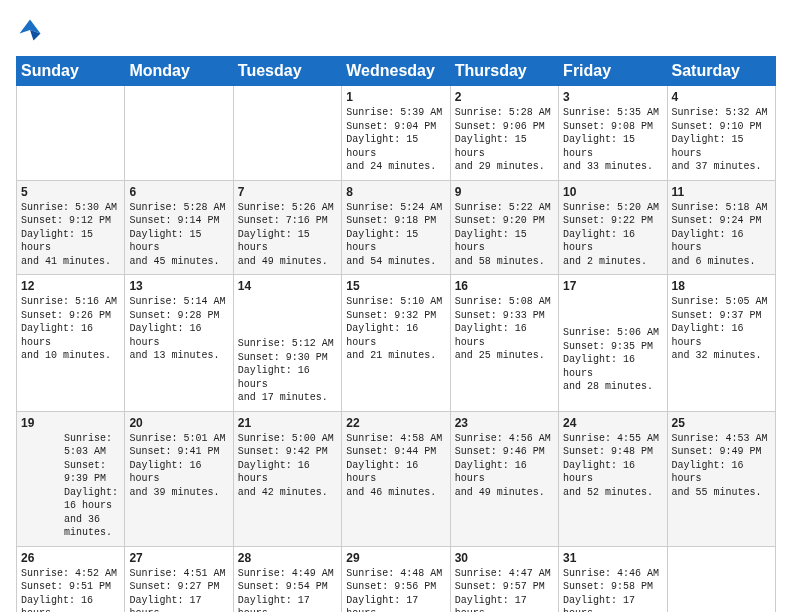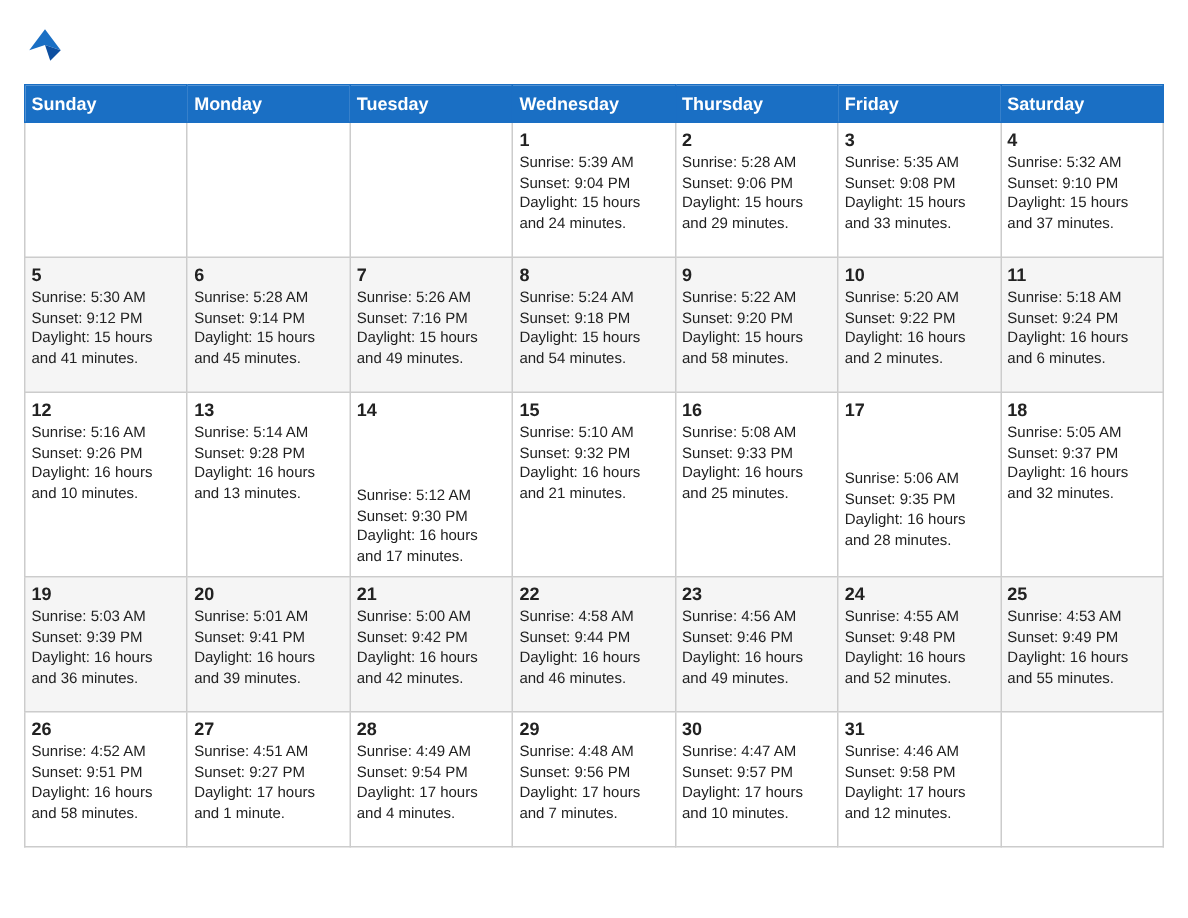--- a/index.html
+++ b/index.html
@@ -53,21 +53,21 @@
       color: #444;
     }
     table {
       width: 100%;
       border-collapse: collapse;
       table-layout: fixed;
     }
     thead th {
       background: #1a6fc4;
       color: #fff;
-      font-size: 12px;
+      font-size: 16px;
       font-weight: bold;
       padding: 5px 4px;
       text-align: left;
       border: 1px solid #1a6fc4;
     }
     tbody td {
       border: 1px solid #ccc;
       vertical-align: top;
       padding: 4px 4px 6px 4px;
       font-size: 10.5px;
@@ -83,20 +83,21 @@
     .day-num {
       font-size: 12px;
       font-weight: bold;
       display: block;
       margin-bottom: 2px;
     }
     .day-info {
       font-size: 10px;
       line-height: 1.35;
       color: #222;
+      font-family: Liberation Mono, monospace;
     }
     .empty-cell {
       background: #fff !important;
     }
   </style>
 </head>
 <body>
 
 <div class="header">
   <div class="logo">
@@ -259,21 +260,21 @@
           <span class="day-num">18</span>
           <div class="day-info" style="white-space: pre-line;">Sunrise: 5:05 AM
 Sunset: 9:37 PM
 Daylight: 16 hours
 and 32 minutes.</div>
         </td>
       </tr>
       <tr>
         <td>
           <span class="day-num">19</span>
-          <div class="day-info" style="white-space: pre-line;">Sunrise: 5:03 AM
+          <div class="day-info" style="white-space: pre-line; margin-left: 43px;">Sunrise: 5:03 AM
 Sunset: 9:39 PM
 Daylight: 16 hours
 and 36 minutes.</div>
         </td>
         <td>
           <span class="day-num">20</span>
           <div class="day-info" style="white-space: pre-line;">Sunrise: 5:01 AM
 Sunset: 9:41 PM
 Daylight: 16 hours
 and 39 minutes.</div>

